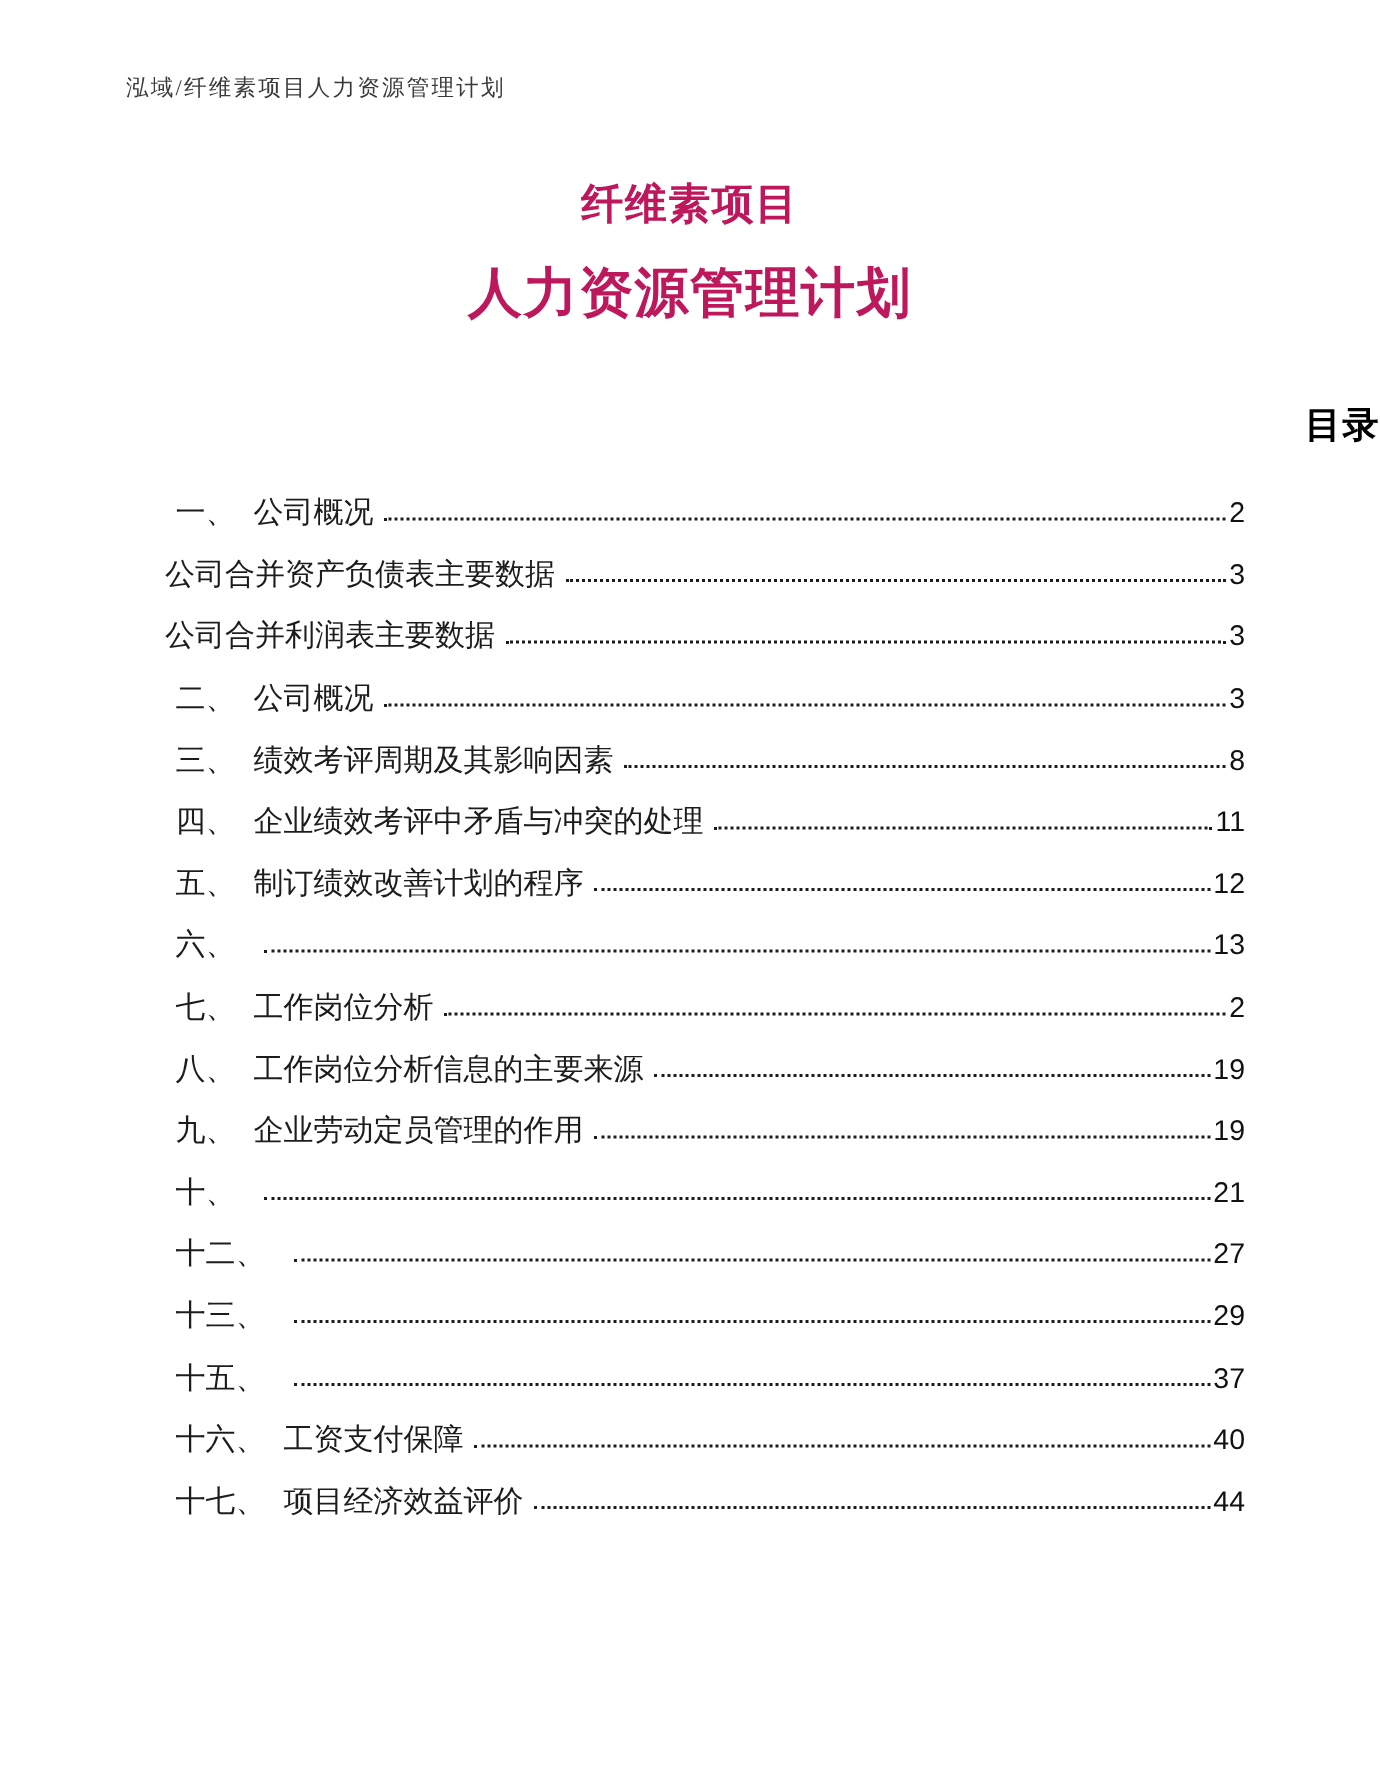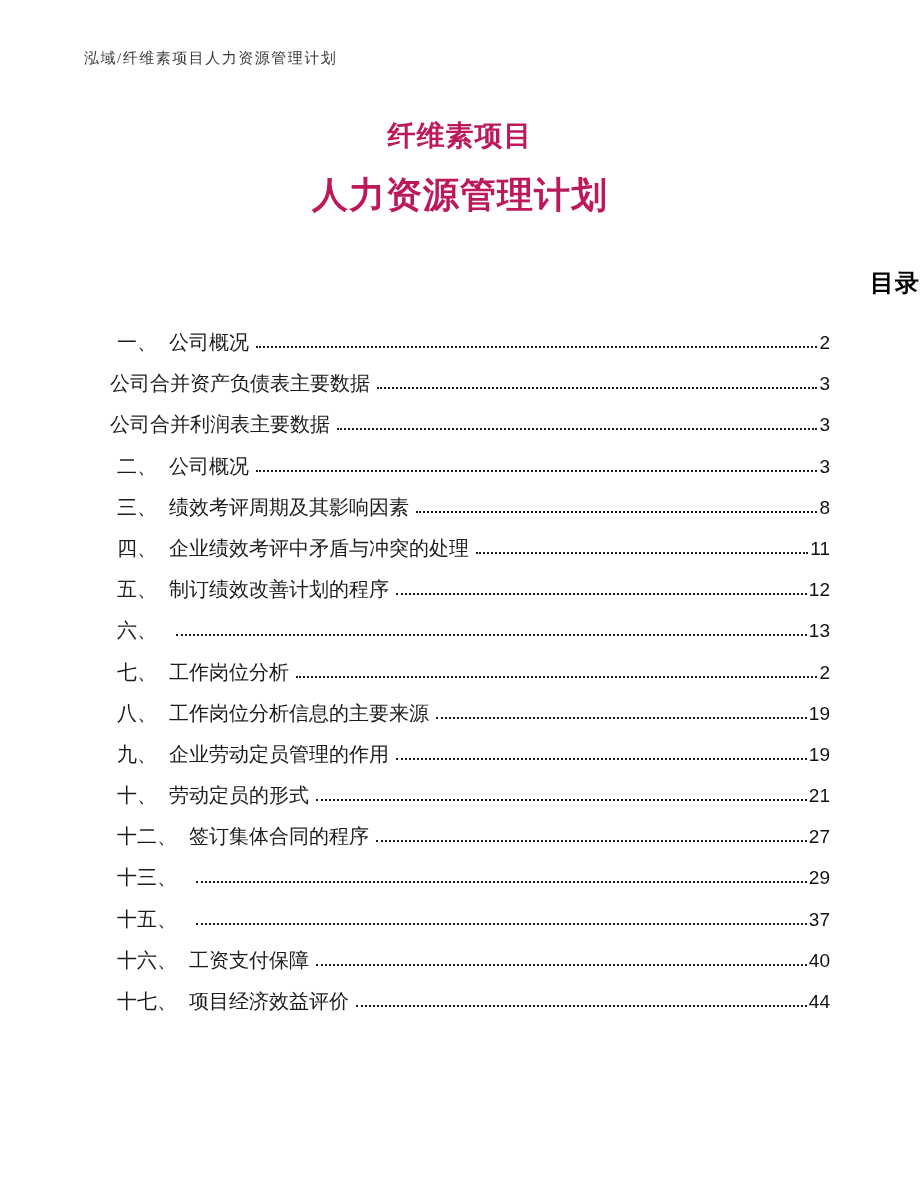--- a/index.html
+++ b/index.html
@@ -174,29 +174,27 @@
 
   <div class="toc-row numbered">
     <span class="toc-num">九、</span>
     <span class="toc-title">企业劳动定员管理的作用</span>
     <span class="toc-dots"></span>
     <span class="toc-page">19</span>
   </div>
 
   <div class="toc-row numbered">
     <span class="toc-num">十、</span>
-    <span class="toc-title">劳动定员的形式</span>
     <span class="toc-dots"></span>
     <span class="toc-page">21</span>
   </div>
 
 
   <div class="toc-row numbered">
     <span class="toc-num">十二、</span>
-    <span class="toc-title">签订集体合同的程序</span>
     <span class="toc-dots"></span>
     <span class="toc-page">27</span>
   </div>
 
   <div class="toc-row numbered">
     <span class="toc-num">十三、</span>
     <span class="toc-dots"></span>
     <span class="toc-page">29</span>
   </div>
 

